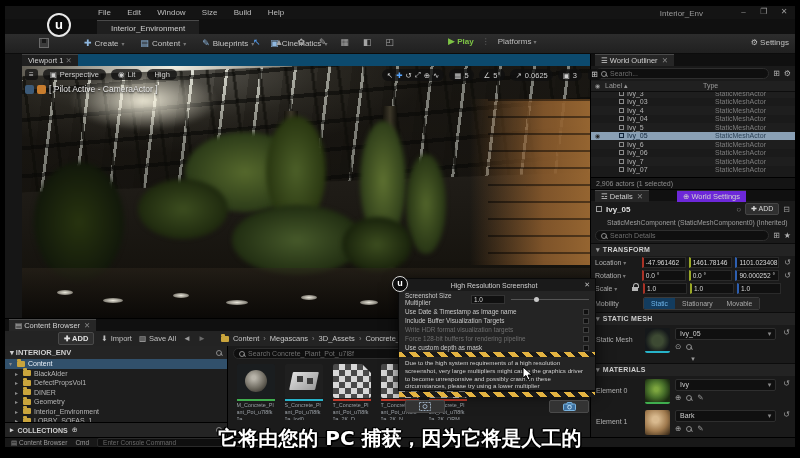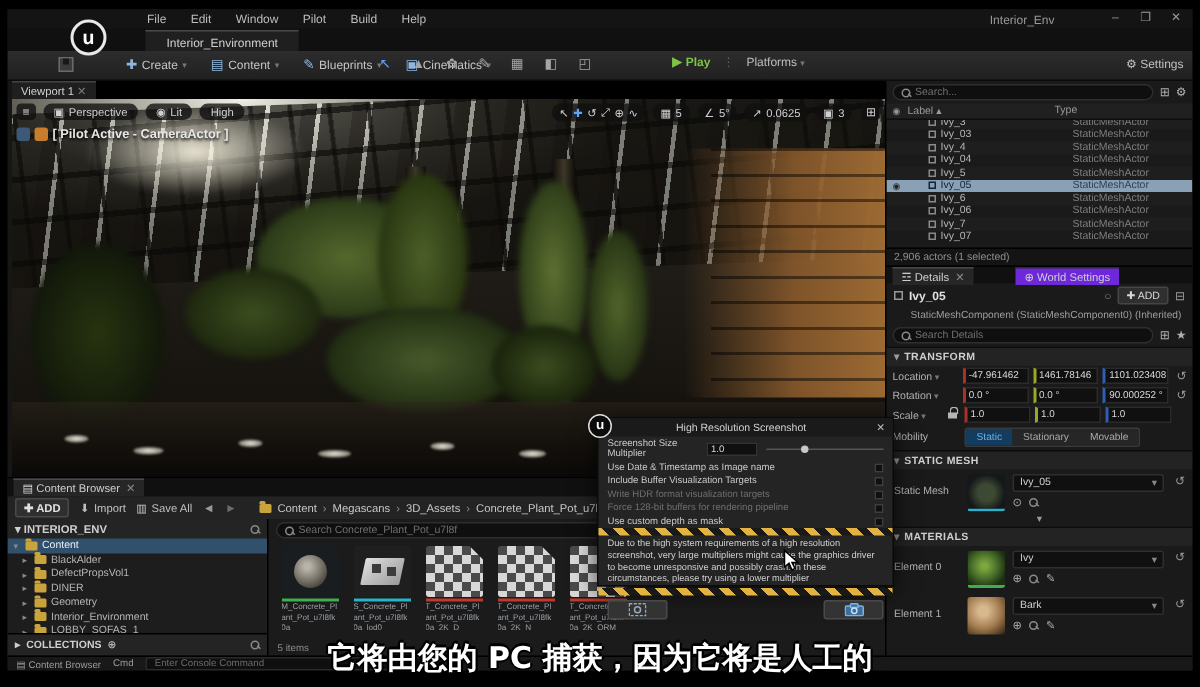--- a/index.html
+++ b/index.html
@@ -32,21 +32,21 @@
   .mode-icons { position:absolute; left:248px; top:3px; display:flex; gap:14px; font-size:9px; color:#a5a5a5;}
   .mode-icons .sel { color:#58a6ff; }
   .play-group { position:absolute; left:443px; top:2px; display:flex; gap:8px; align-items:center; }
   .play-lbl { color:#7ec445; font-size:8px; font-weight:bold; }
   .play-tri { color:#7ec445; font-size:9px; }
   .platforms { color:#bdbdbd; font-size:8px;text-align:right; }
   .platforms::after { content:"▾"; color:#777; font-size:6px; margin-left:2px; }
   .settings { position:absolute; right:6px; top:4px; color:#c0c0c0; font-size:8px; }
 
   
-  .vp-panel { position:absolute; left:3px; top:48px; width:582px; height:264px; background:#000000; }
+  .vp-panel { position:absolute; left:17px; top:48px; width:582px; height:264px; background:#0c4a6e; }
   .vp-tab { position:absolute; left:0; top:0; height:12px; padding:1px 6px; background:#1f1f1f;
             color:#cfcfcf; font-size:7.5px; z-index:3; border-top:1px solid #444; }
   .vp-scene { position:absolute; left:0; top:12px; right:0; bottom:0; overflow:hidden;
      background: radial-gradient(ellipse 62% 48% at 26% 0%, rgba(252,250,238,.95), rgba(205,200,180,.28) 45%, transparent 72%),
                  linear-gradient(180deg,#2a2722 0%, #1d1a15 55%, #100e09 100%); }
   .roof { position:absolute; left:-2%; top:0; width:104%; height:46%; opacity:.92;
      background: repeating-linear-gradient(83deg, rgba(14,13,9,.85) 0 3px, transparent 3px 26px),
                  repeating-linear-gradient(97deg, rgba(18,16,12,.82) 0 10px, rgba(224,229,220,.5) 10px 13px, rgba(18,16,12,.72) 13px 34px);
      transform:skewY(-2deg); }
   .beams { position:absolute; left:0; top:0; width:100%; height:48%; opacity:.8;
@@ -64,21 +64,21 @@
   .vp-toolbar { position:absolute; left:3px; top:15px; display:flex; gap:5px; z-index:4; align-items:center;}
   .vp-pill { background:rgba(15,15,15,.78); border-radius:7px; padding:1px 7px; color:#cfcfcf;
              font-size:7.5px; display:flex; gap:3px; align-items:center; }
   .vp-ham { color:#cfcfcf; background:rgba(15,15,15,.78); border-radius:3px; padding:1px 4px; font-size:8px;}
   .vp-right { position:absolute; right:22px; top:15px; display:flex; gap:5px; z-index:4; }
   .vp-right .vp-pill { padding:1px 5px; }
   .vp-max { position:absolute; right:3px; top:15px; z-index:4; color:#cfcfcf;
             background:rgba(15,15,15,.78); border-radius:3px; padding:1px 3px; font-size:8px; }
   .pilot { position:absolute; left:3px; top:30px; z-index:4; display:flex; gap:3px; align-items:center; }
   .pilot .sq { width:9px; height:9px; border-radius:2px; }
-  .pilot-lbl { color:#e8e8e8; font-size:8.5px; font-weight:bold; text-shadow:0 1px 2px #000; }
+  .pilot-lbl { color:#e8e8e8; font-size:8.5px; font-weight:normal; text-shadow:0 1px 2px #000; }
 
   
   .rcol { position:absolute; left:585px; top:48px; width:205px; height:393px; background:#1a1a1a;
           border-left:1px solid #000; }
   .panel-tabstrip { height:12px; background:#101010; position:relative; }
   .ptab { position:absolute; left:4px; top:0; height:12px; padding:1px 6px; background:#262626;
           color:#cfcfcf; font-size:7.5px; border-top:1px solid #4a4a4a; }
   .ptab .x { color:#888; margin-left:4px; }
   .searchrow { display:flex; align-items:center; gap:4px; padding:2px 4px; }
   .searchbox { flex:1; display:flex; align-items:center; gap:3px; background:#0f0f0f;
@@ -142,26 +142,26 @@
   .mini-icons { display:flex; gap:5px; margin-top:2px; color:#a5a5a5; font-size:7.5px; align-items:center;}
   .expander { text-align:center; color:#9a9a9a; font-size:7px; height:7px; line-height:6px; }
   .src-ctl { position:absolute; right:8px; bottom:2px; color:#9a9a9a; font-size:7px; }
 
   
   .cb { position:absolute; left:0; top:312px; width:585px; height:119px; background:#1b1b1b;
         border-top:1px solid #000; }
   .cb-toolbar { position:absolute; left:0; top:12px; width:100%; height:15px; background:#232323;
                 display:flex; align-items:center; gap:7px; padding:0 5px; }
   .cb-add { background:#2f2f2f; border:1px solid #4a4a4a; border-radius:2px; padding:1px 5px;
-            color:#e0e0e0; font-size:7.5px; font-weight:bold; }
+            color:#e0e0e0; font-size:7.5px; font-weight:bold;margin-left:48px; }
   .cb-tbtn { color:#c0c0c0; font-size:7.5px; display:flex; gap:3px; align-items:center; }
   .crumb { display:flex; gap:4px; align-items:center; font-size:7.5px; color:#c8c8c8; margin-left:8px;}
   .crumb .s { color:#8a8a8a; }
   .cb-body { position:absolute; left:0; top:27px; width:100%; bottom:0; display:flex; }
-  .tree { width:174px; border-right:1px solid #000; background:#1d1d1d; position:relative; }
+  .tree { width:223px; border-right:1px solid #000; background:#1d1d1d; position:relative; }
   .tree-head { display:flex; justify-content:space-between; align-items:center; padding:2px 5px;
                color:#cfcfcf; font-size:7.5px; font-weight:bold; background:#242424; }
   .tree-row { display:flex; gap:3px; align-items:center; height:9.5px; padding:0 4px 0 10px;
               color:#b5b5b5; font-size:7px; }
   .tree-row .car { color:#8a8a8a; font-size:6px; width:5px; }
   .folder { width:8px; height:6px; background:#c9a43c; border-radius:1px; position:relative; flex:none;}
   .folder::before { content:""; position:absolute; left:0; top:-2px; width:4px; height:2px;
                     background:#c9a43c; border-radius:1px 1px 0 0; }
   .tree-row.sel { background:#31506b; color:#e8f0f8; }
   .collections { position:absolute; left:0; bottom:0; width:100%; display:flex; align-items:center;
@@ -229,21 +229,21 @@
 <body>
 
 <div class="editor">
 
   <div class="menubar">
     <div class="ue-logo">u</div>
     <span style="margin-left:86px;"></span>
     <span class="menu-item">File</span>
     <span class="menu-item">Edit</span>
     <span class="menu-item">Window</span>
-    <span class="menu-item">Pilot</span>
+    <span class="menu-item">Size</span>
     <span class="menu-item">Build</span>
     <span class="menu-item">Help</span>
     <span class="win-title">Interior_Env</span>
     <span class="win-btns">
       <span>–</span>
       <span>❐</span>
       <span>✕</span>
     </span>
   </div>
 
@@ -355,20 +355,23 @@
     </div>
     <span class="vp-max">⊞</span>
     <div class="pilot">
       <span class="sq" style="background:#3c5a78;"></span>
       <span class="sq" style="background:#c87d2e;"></span>
       <span class="pilot-lbl">[ Pilot Active - CameraActor ]</span>
     </div>
   </div>
 
   <div class="rcol">
+    <div class="panel-tabstrip">
+      <span class="ptab"><span>☰</span> <span>World Outliner</span><span class="x">✕</span></span>
+    </div>
     <div class="searchrow">
       <span class="searchbox">
           <span class="mag"></span>
           <span>Search...</span>
         </span>
       <span style="color:#b0b0b0;">⊞</span>
       <span style="color:#b0b0b0;">⚙</span>
     </div>
     <div class="ol-header">
       <span class="ol-eye" style="color:#9a9a9a;">◉</span>

